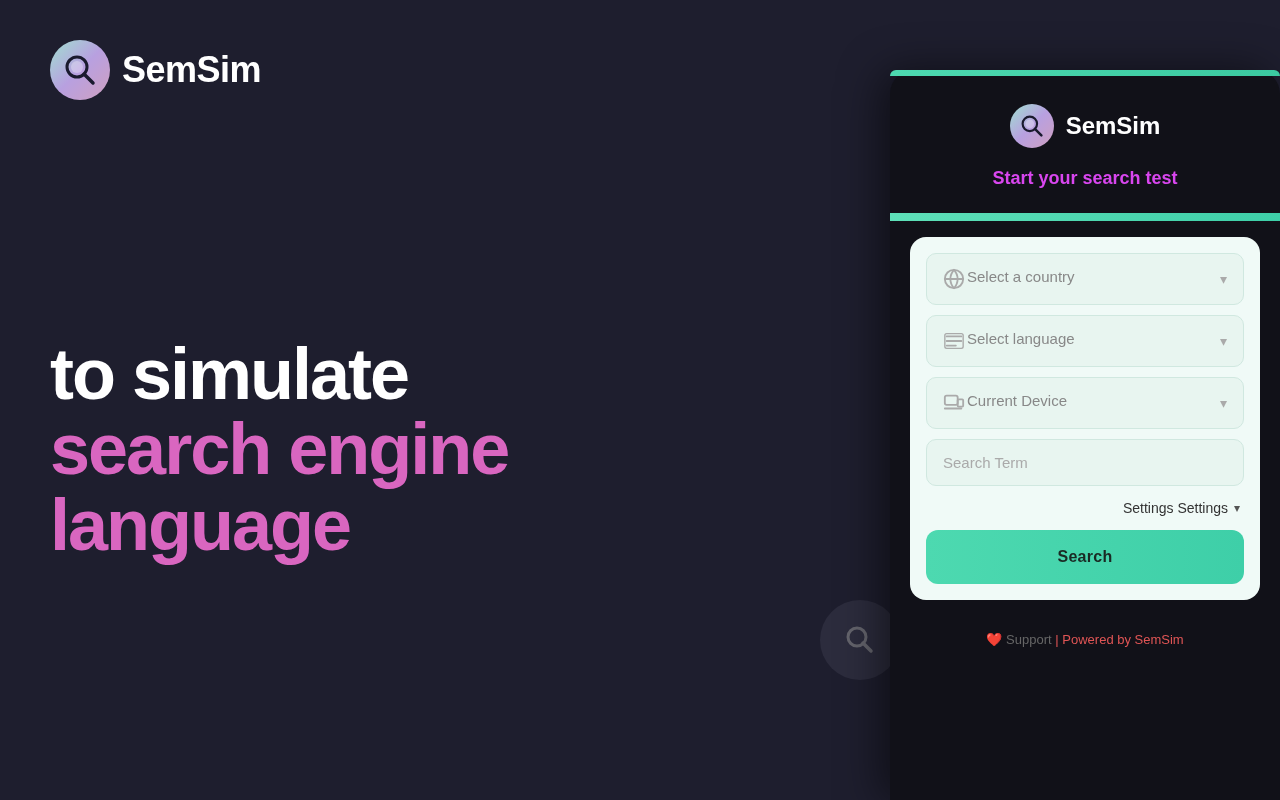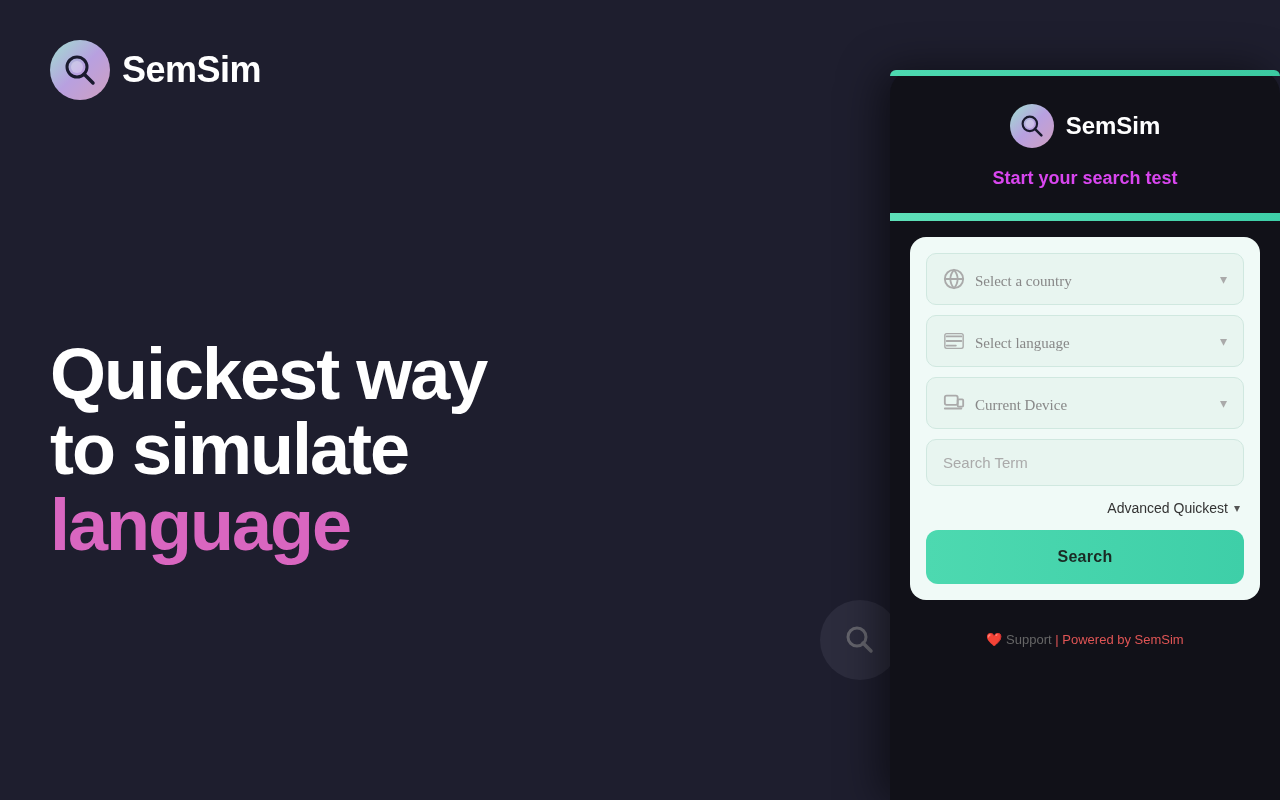--- a/index.html
+++ b/index.html
@@ -199,23 +199,22 @@
       color: #888;
       display: flex;
       align-items: center;
       justify-content: space-between;
       cursor: pointer;
       gap: 10px;
     }
 
     .form-select-left {
       display: flex;
-      align-items: flex-end;
-      gap: 10px;
-      font-family: Liberation Serif, serif;
+      align-items: flex-start;
+      gap: 2px;
     }
 
     .form-select-icon {
       width: 22px;
       height: 22px;
       color: #aaa;
       flex-shrink: 0;
     }
 
     .form-select-chevron {
@@ -299,24 +298,24 @@
         <circle cx="15" cy="15" r="10" stroke="#1a1a2e" stroke-width="3" fill="none"></circle>
         <line x1="22" y1="22" x2="31" y2="31" stroke="#1a1a2e" stroke-width="3.5" stroke-linecap="round"></line>
         <circle cx="15" cy="15" r="6" fill="rgba(255,255,255,0.3)"></circle>
       </svg>
     </div>
     <span class="logo-text">SemSim</span>
   </div>
 
   <div class="hero-text">
     <div class="hero-title-white">
-      <span>Quickest way</span>
-    </div>
-    <div class="hero-title-white">
       <span>to simulate</span>
+    </div>
+    <div class="hero-title-pink">
+      <span>search engine</span>
     </div>
     <div class="hero-title-pink">
       <span>language</span>
     </div>
   </div>
 </div>
 
 <div class="deco-icon deco-icon-1">
   <svg width="36" height="36" viewBox="0 0 36 36" fill="none">
     <circle cx="15" cy="15" r="9" stroke="#aaa" stroke-width="3" fill="none"></circle>
@@ -395,21 +394,21 @@
           </svg>
         </span>
         <span>Current Device</span>
       </div>
       <span class="form-select-chevron">▾</span>
     </div>
 
     <input type="text" class="form-input" placeholder="Search Term" style="">
 
     <div class="advanced-settings-row">
-      <span class="advanced-settings-label">Advanced Quickest</span>
+      <span class="advanced-settings-label">Settings Settings</span>
       <span class="advanced-settings-chevron">▾</span>
     </div>
 
     <button class="search-button">Search</button>
 
   </div>
 
   <div class="card-footer">
     <span>❤️</span>
     <a href="#">Support</a>

